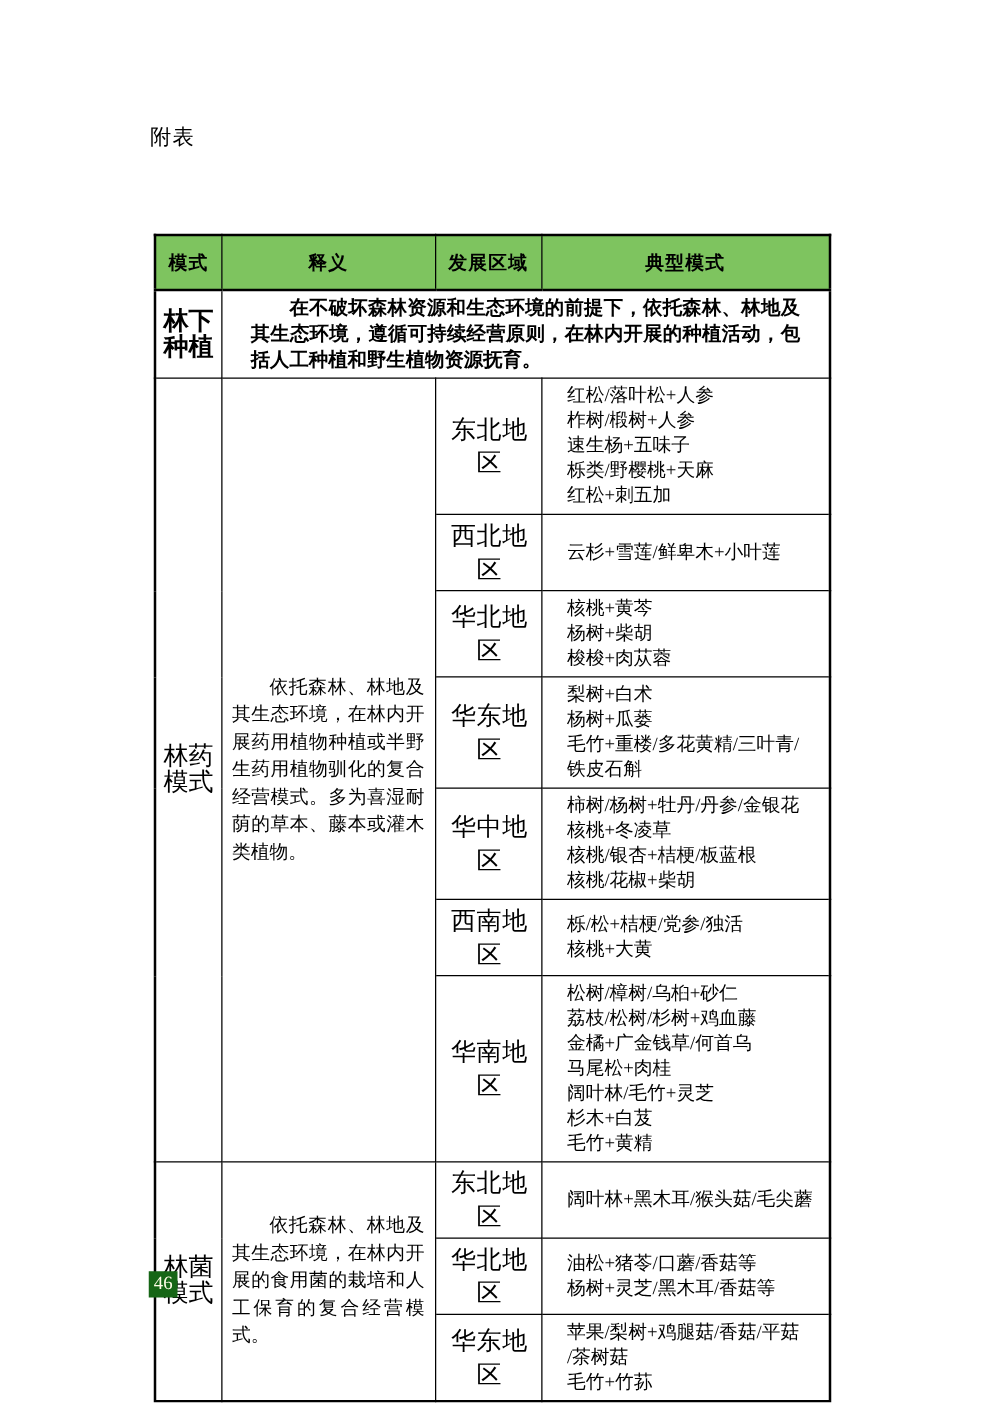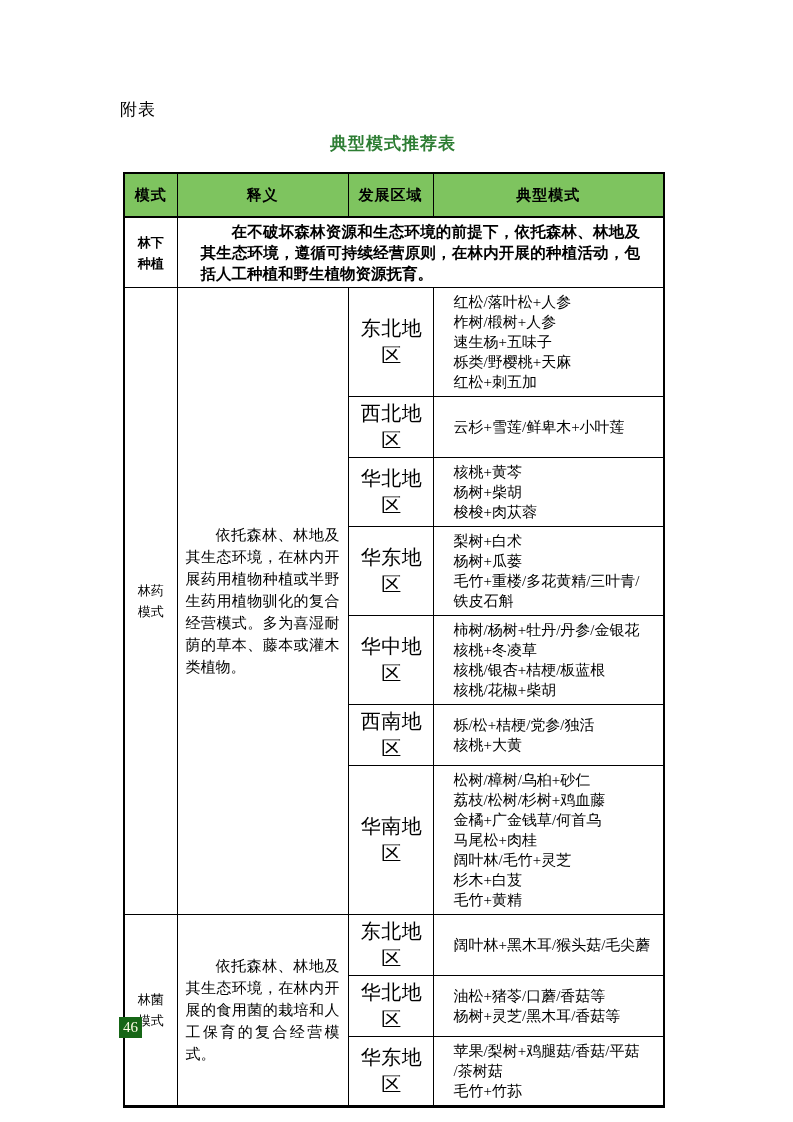--- a/index.html
+++ b/index.html
@@ -31,21 +31,21 @@
     text-align: center;
     font-family: "Liberation Sans", sans-serif;
     font-weight: bold;
     font-size: 17px;
     color: var(--title-green, #2d7d33);
     letter-spacing: 1px;
   }
   .table-wrap {
     position: absolute;
     left: 123px;
-    top: 172px;
+    top: 187px;
   }
   table.model-table {
     border-collapse: collapse;
     table-layout: fixed;
     width: 540px;
     border: 2px solid #000;
     border-bottom-width: 3px;
   }
   table.model-table th,
   table.model-table td {
@@ -58,21 +58,21 @@
     font-weight: bold;
     font-size: 15px;
     height: 40px;
     text-align: center;
     border-bottom-width: 2px;
     letter-spacing: 1px;
   }
   td.mode-cell {
     text-align: center;
     white-space: pre-line;
-    font-size: 13px;
+    font-size: 20px;
     line-height: 21px;
     padding: 3px 2px;
   }
   td.intro-mode {
     font-weight: bold;
   }
   td.intro-def {
     font-weight: bold;
     font-size: 15.5px;
     line-height: 21px;
@@ -111,21 +111,20 @@
     padding: 0 4px;
   }
 </style>
 </head>
 <body>
 
 <div class="page">
 
   <div class="fubiao">附表</div>
 
-  <div class="doc-title">典型模式推荐表</div>
 
   <div class="table-wrap">
     <table class="model-table">
       <colgroup>
         <col style="width:53px">
         <col style="width:171px">
         <col style="width:85px">
         <col style="width:231px">
       </colgroup>
       <thead>

